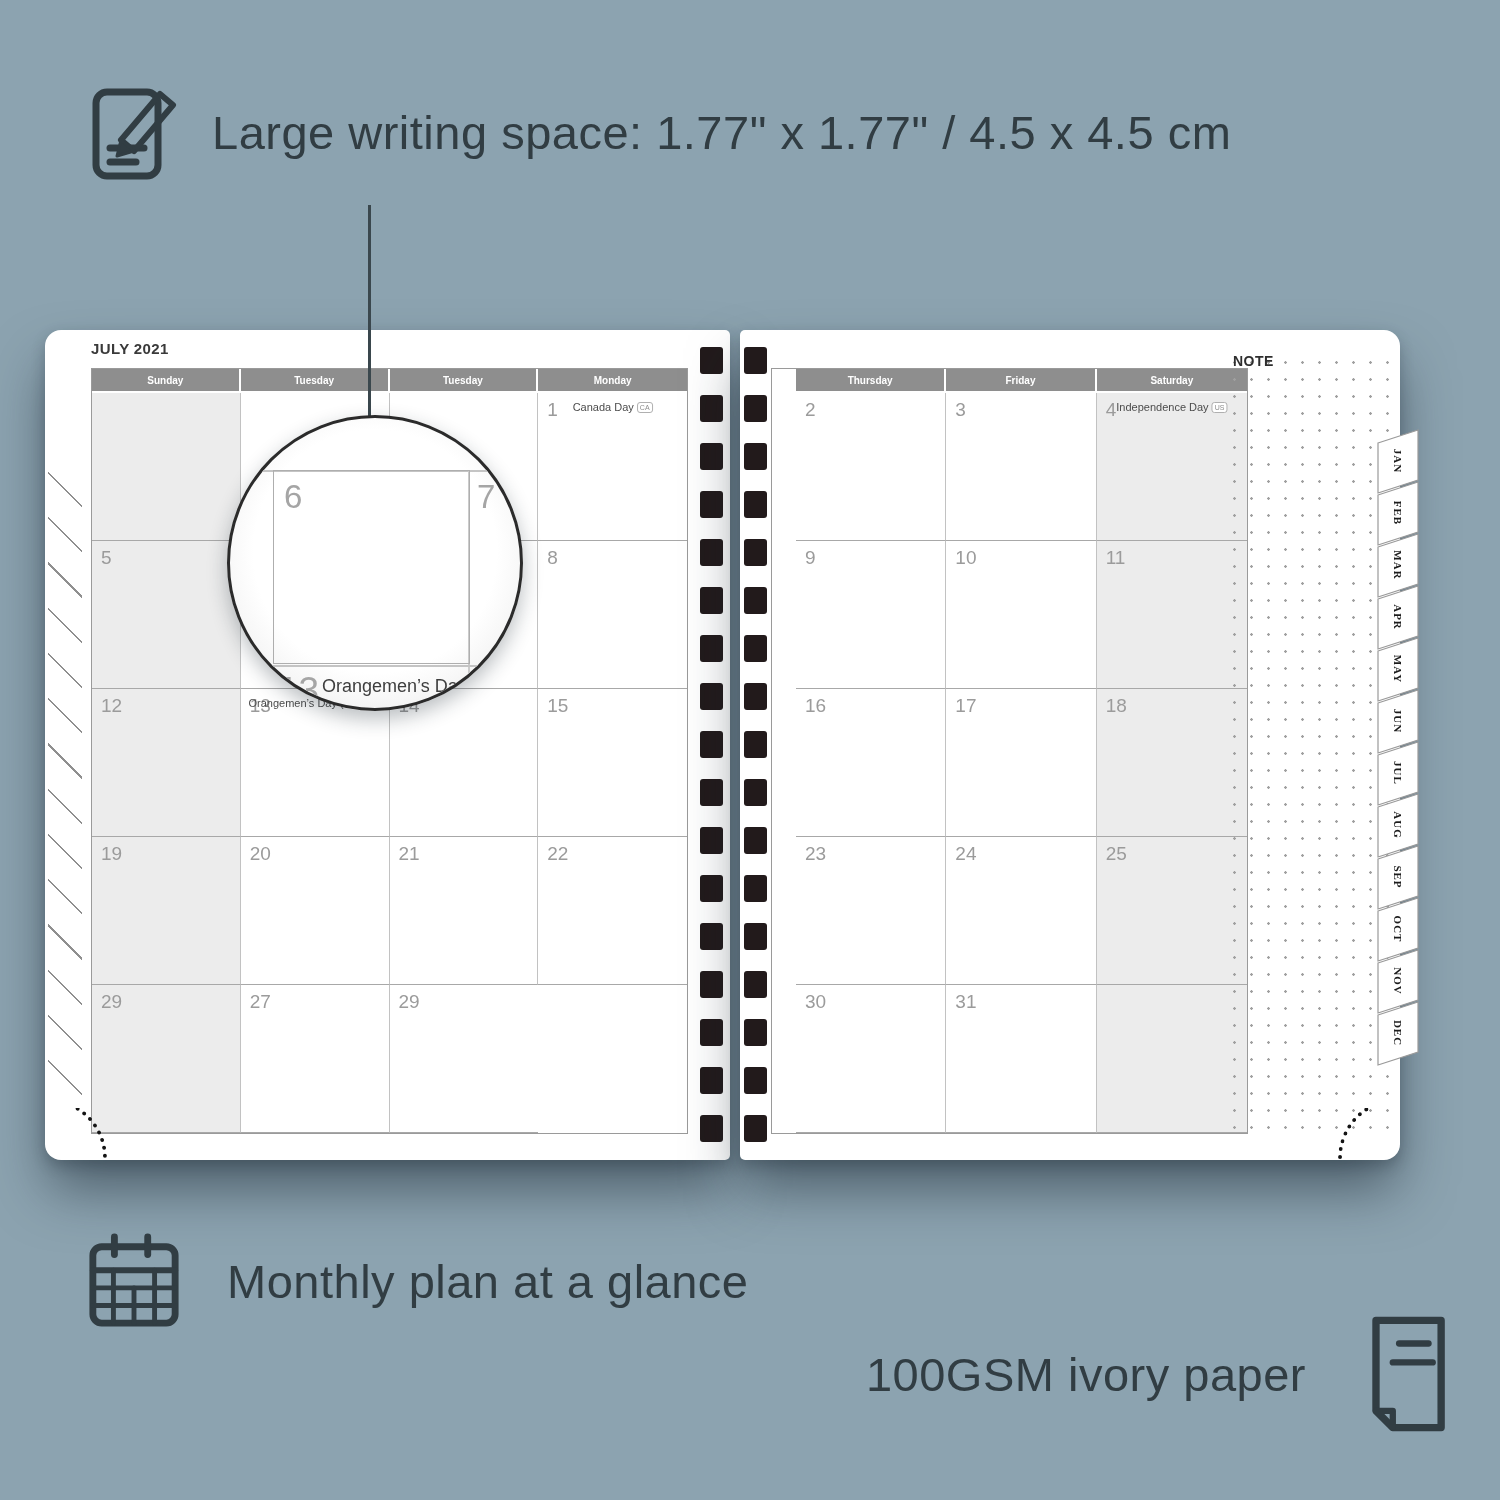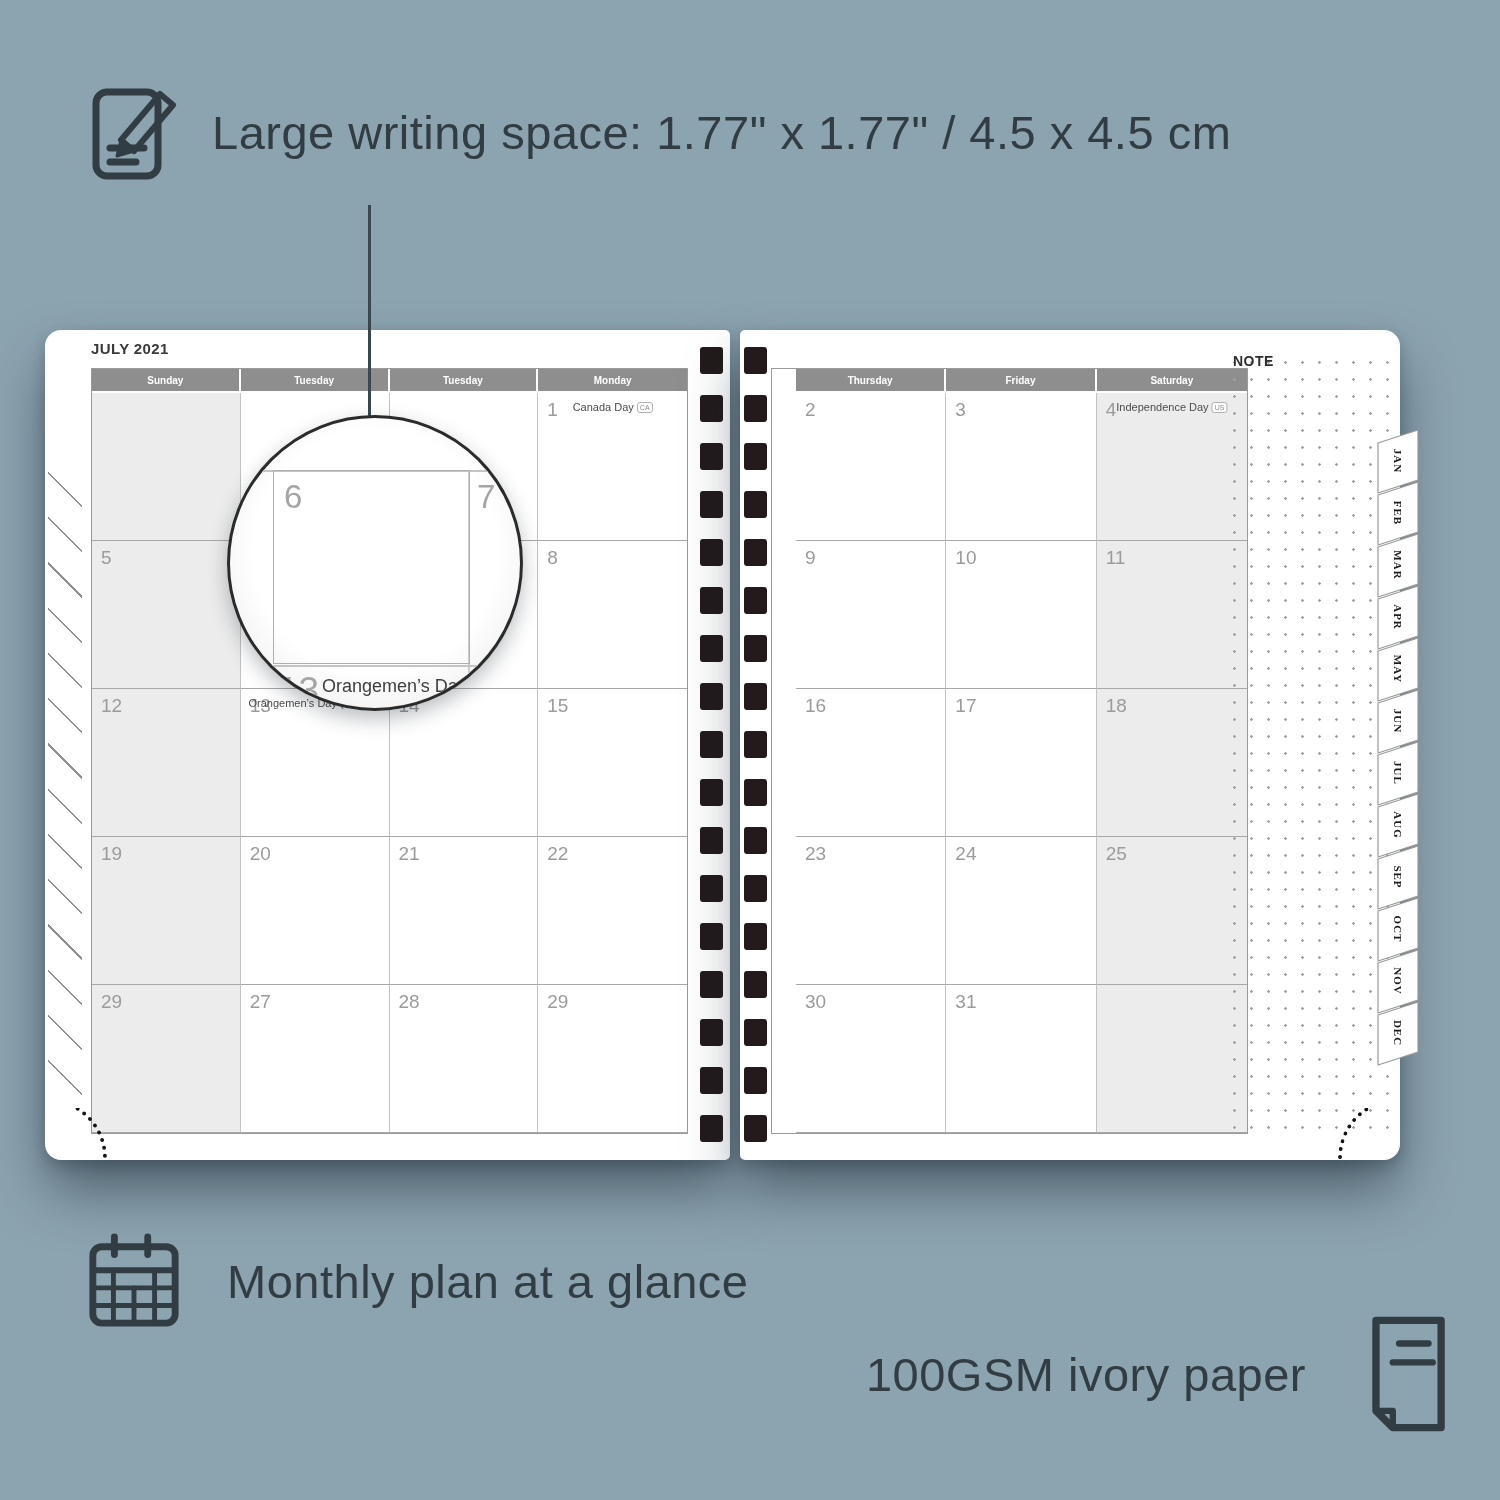--- a/index.html
+++ b/index.html
@@ -155,23 +155,20 @@
         <span class="dnum">21</span>
       </div>
       <div class="cell last">
         <span class="dnum">22</span>
       </div>
       <div class="cell shaded">
         <span class="dnum">29</span>
       </div>
       <div class="cell">
         <span class="dnum">27</span>
-      </div>
-      <div class="cell">
-        <span class="dnum">28</span>
       </div>
       <div class="cell last">
         <span class="dnum">29</span>
       </div>
     </div>
   <div class="hatch"></div>
   <div class="holes holes-left" id="holes-left">
       <div class="hole" style="top: 17px;"></div>
       <div class="hole" style="top: 65px;"></div>
       <div class="hole" style="top: 113px;"></div>

